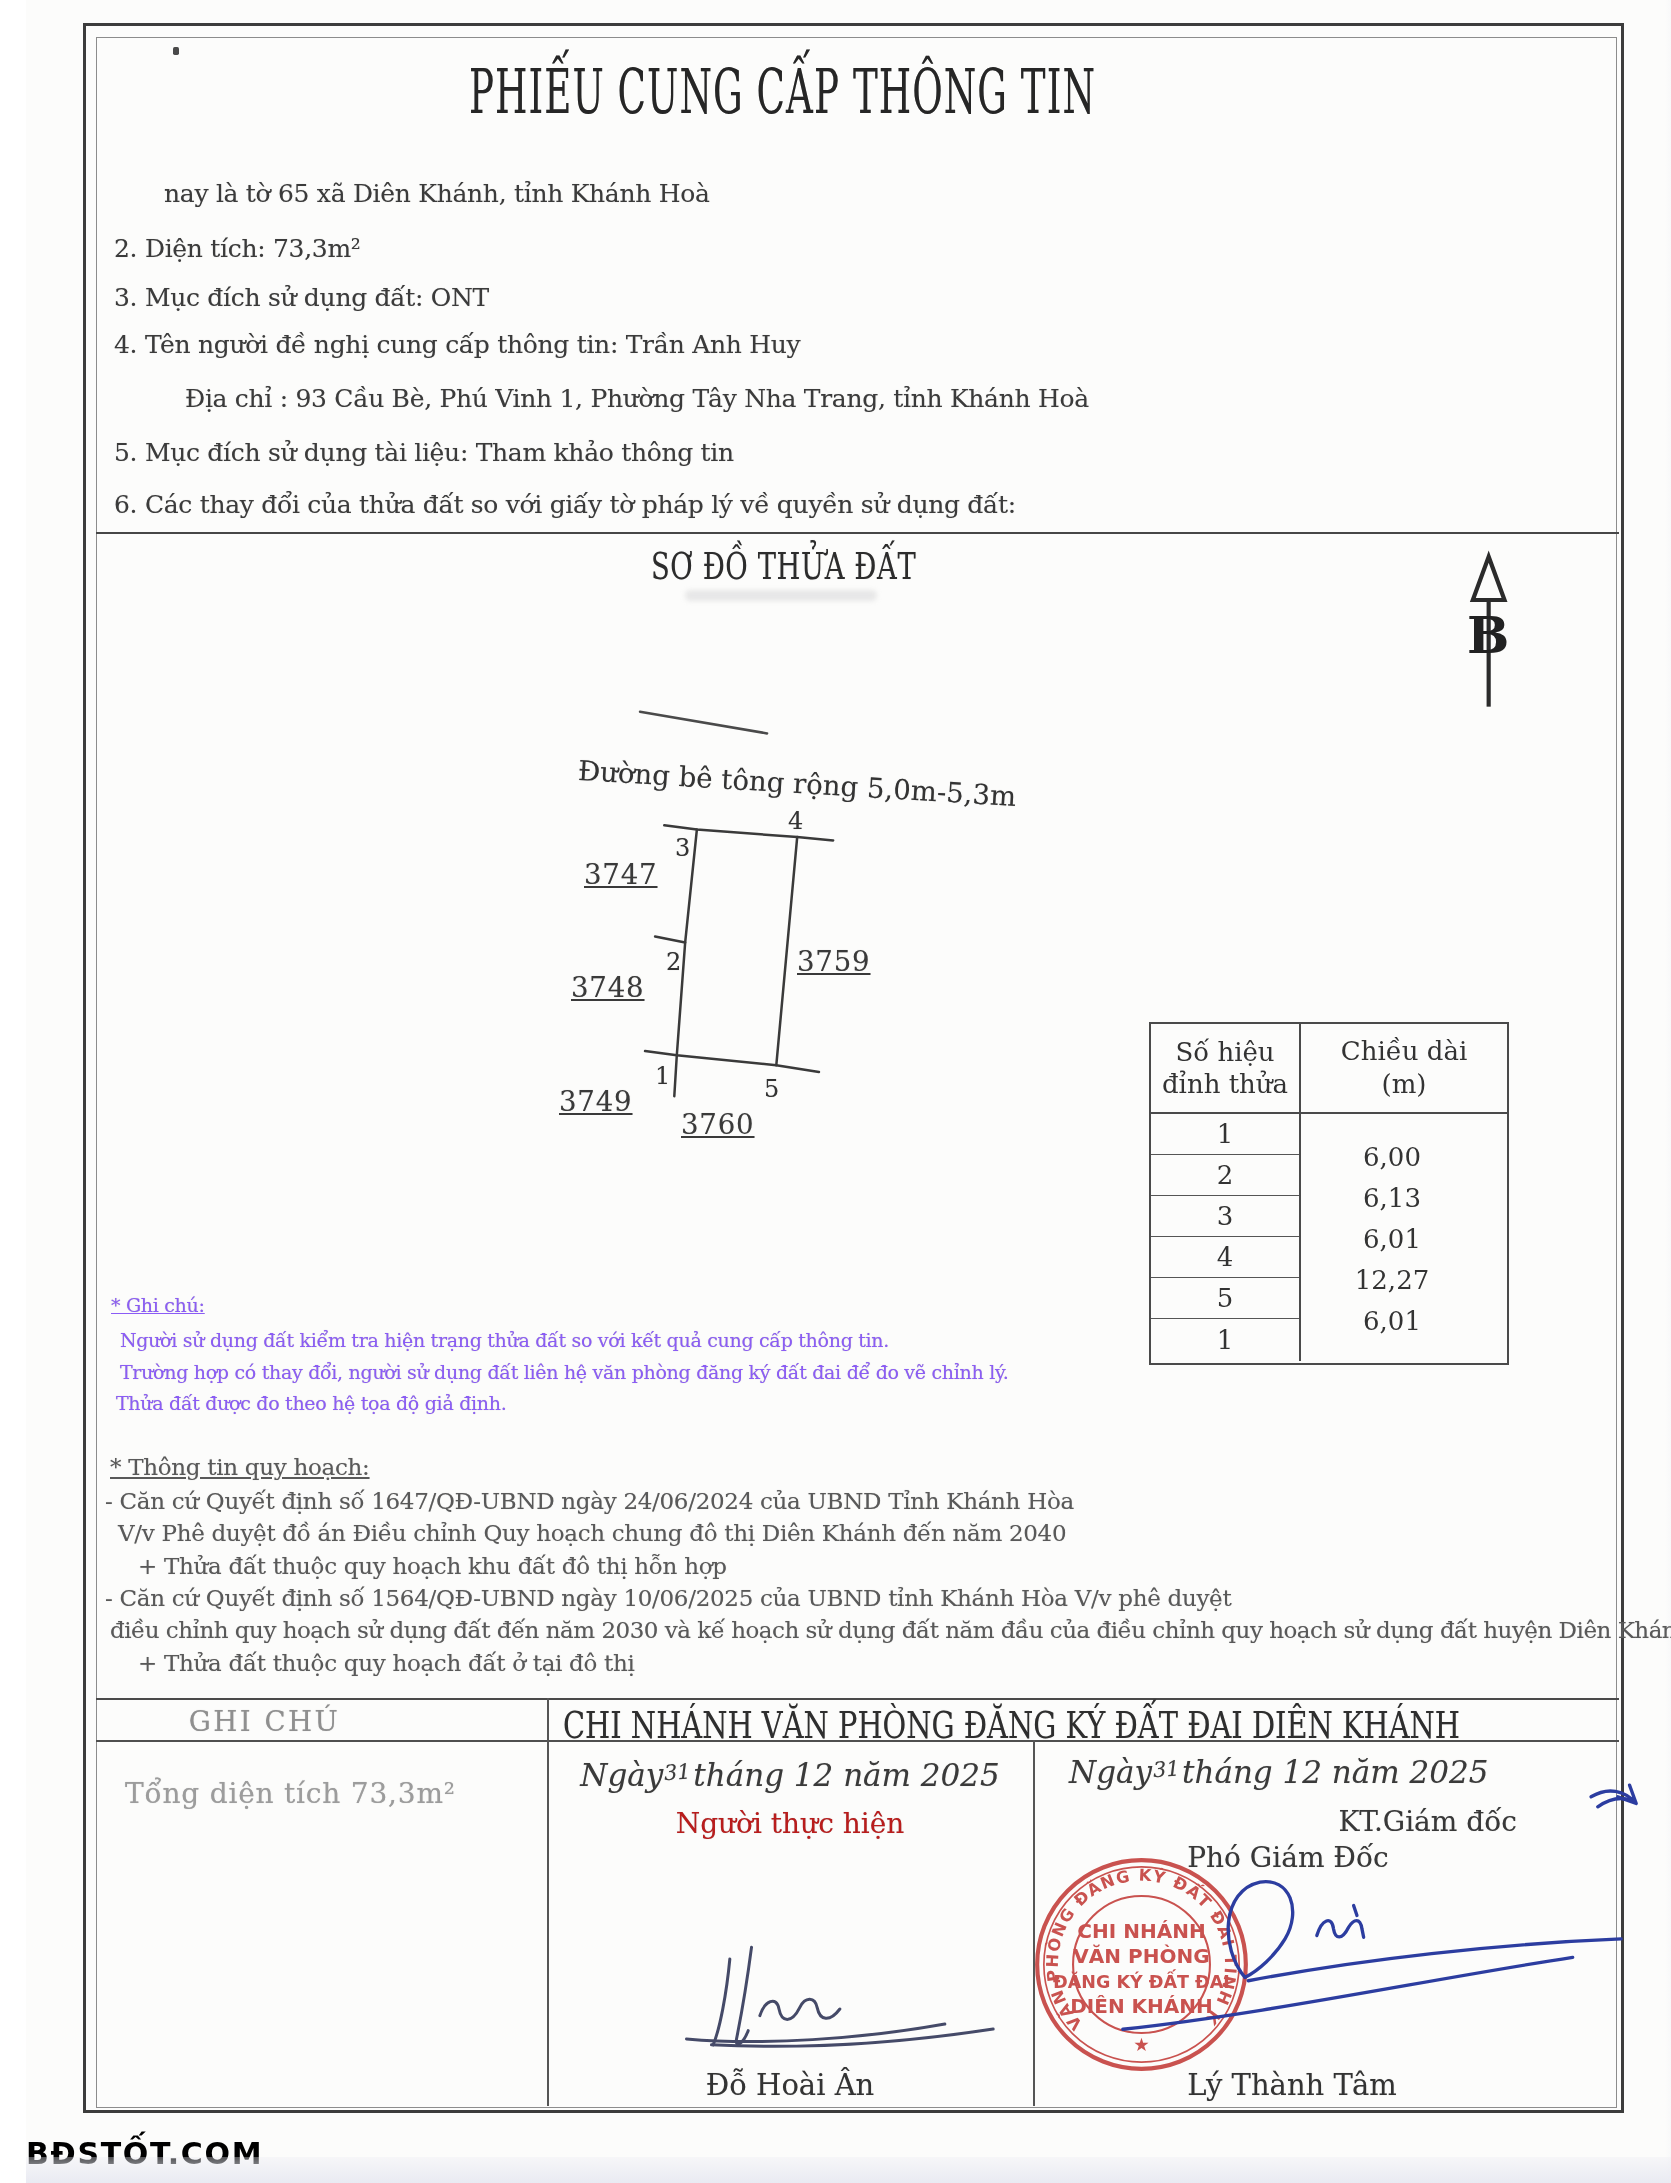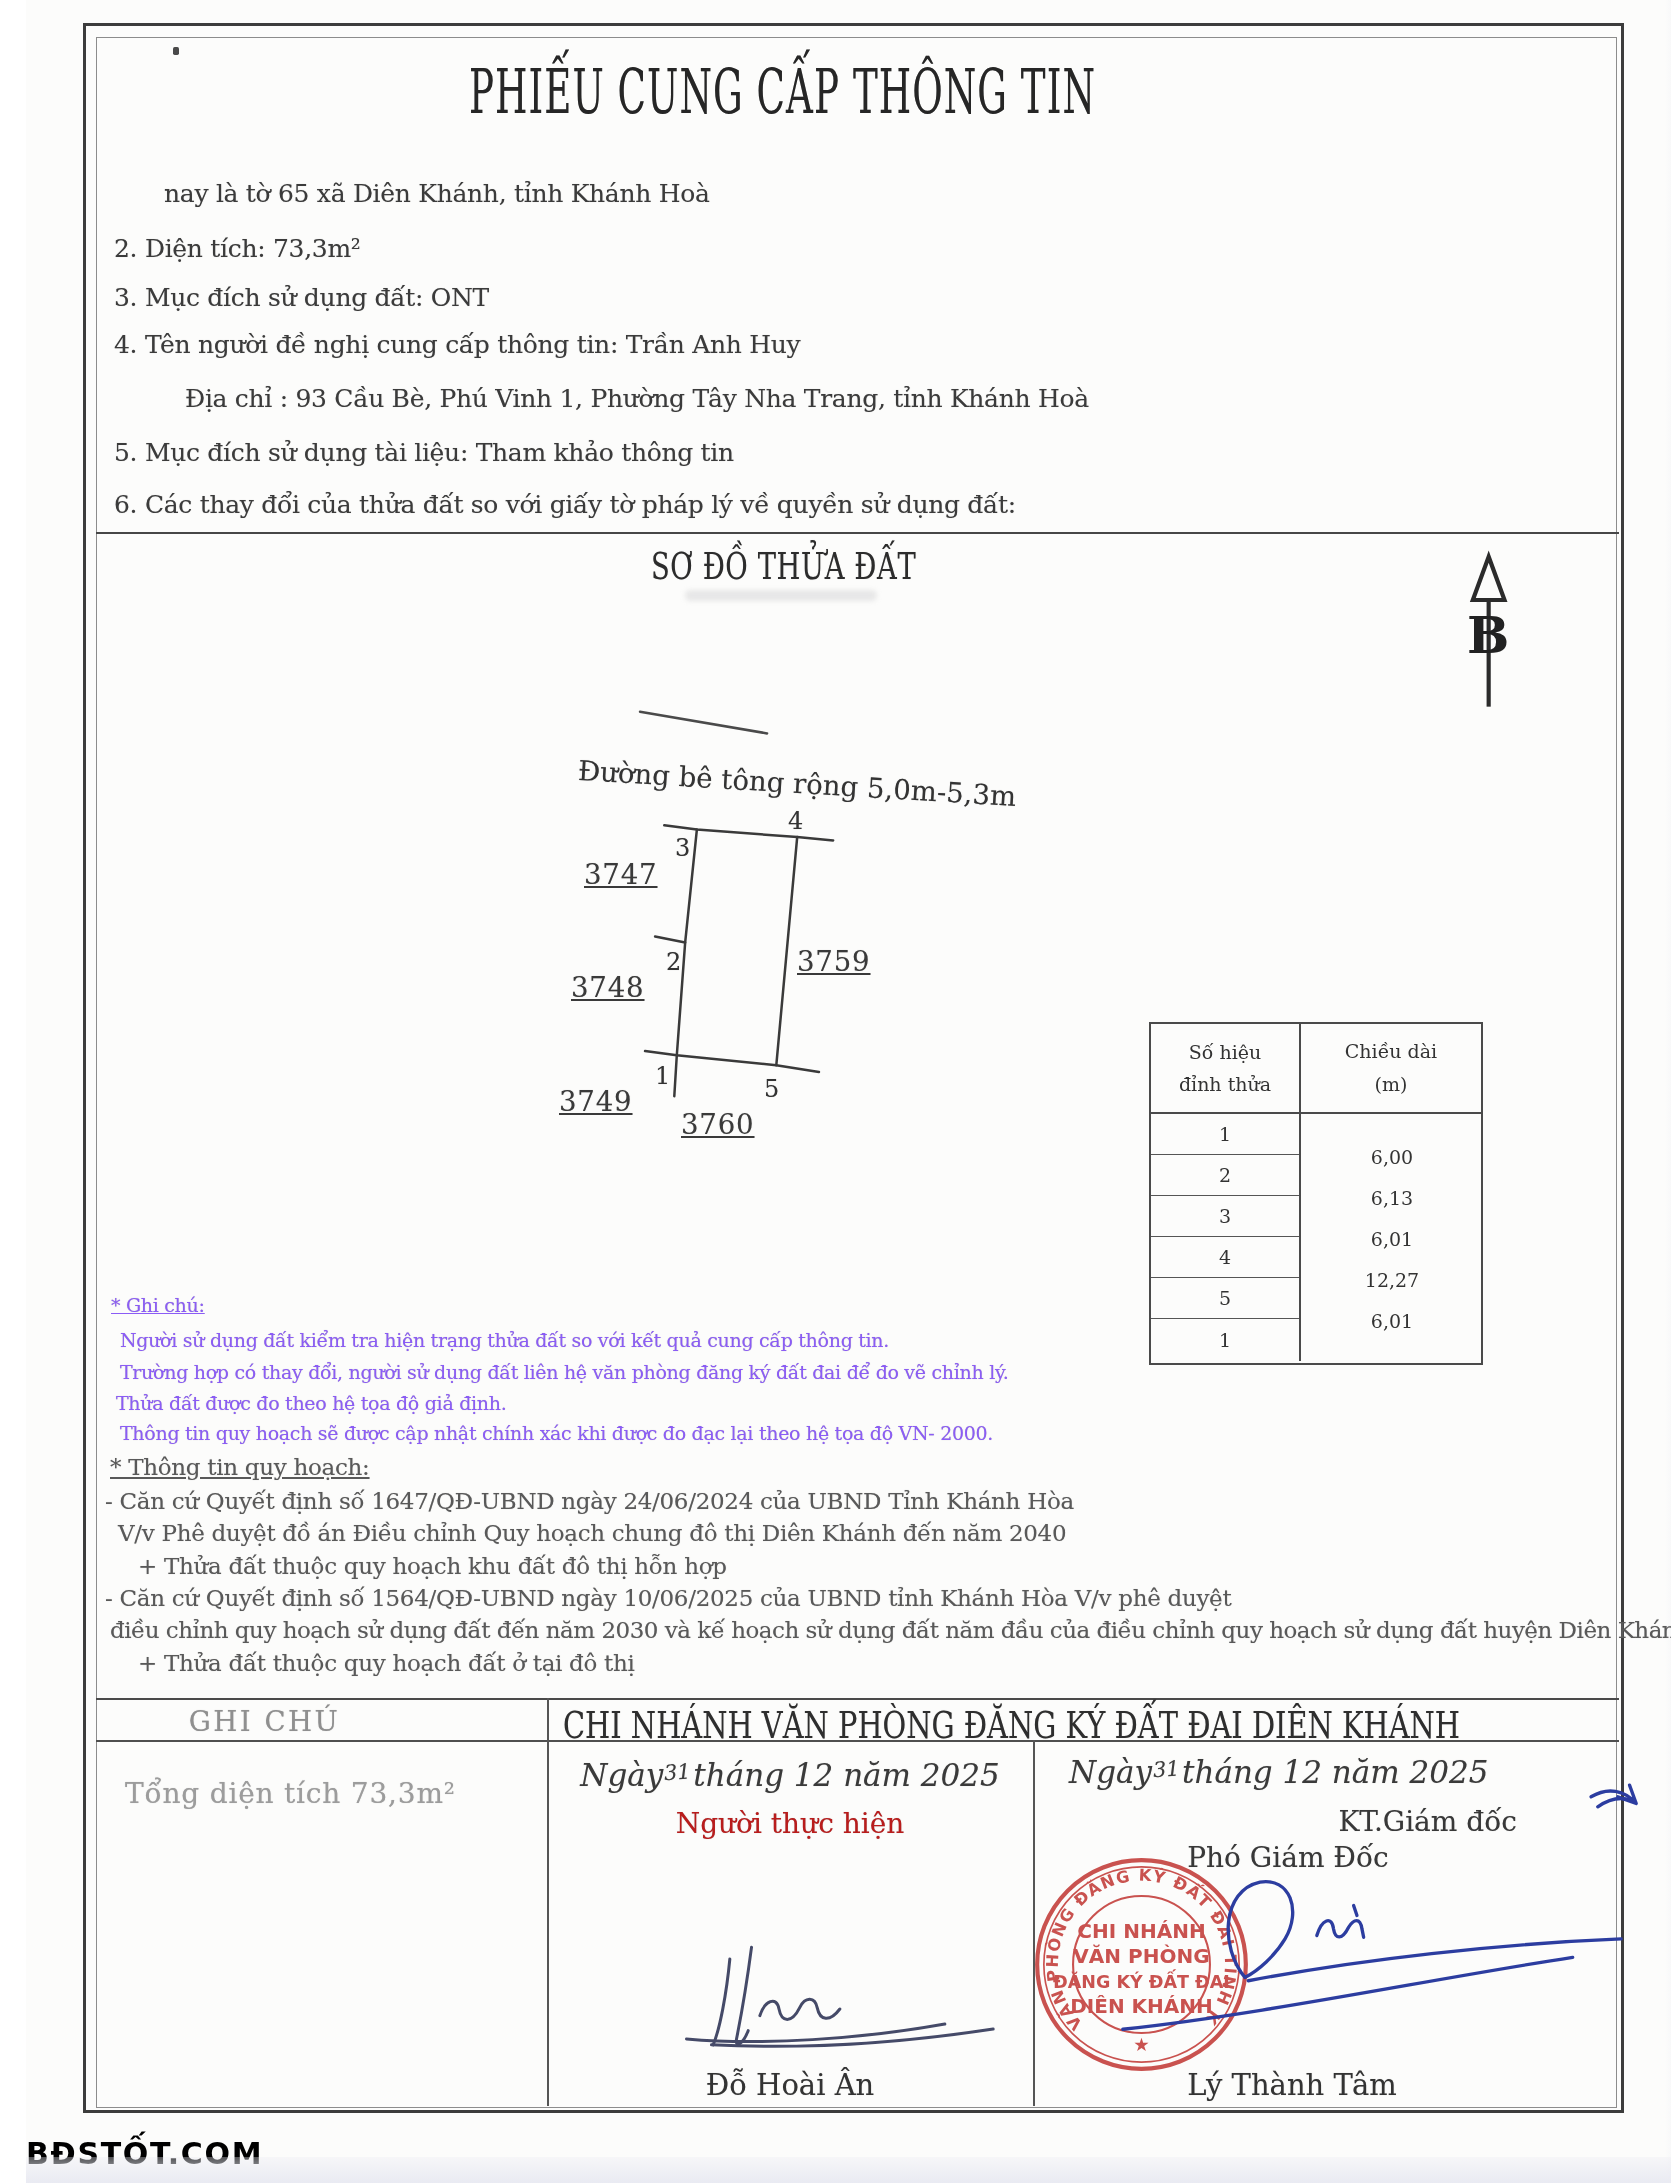--- a/index.html
+++ b/index.html
@@ -14,22 +14,22 @@
   .item{font-size:25px;letter-spacing:-0.3px;color:#3b3b3b;}
   .note{font-size:19px;color:#8b5cf6;letter-spacing:-0.3px;}
   .plan{font-size:23px;color:#595959;letter-spacing:-0.3px;}
   .underl{text-decoration:underline;}
   .cond{transform-origin:left top;}
   .diag-num{font-size:24px;color:#333;}
   .parcel{font-size:27.6px;color:#3a3a3a;text-decoration:underline;letter-spacing:0.8px;}
   .ital{font-style:italic;}
   .hand-day{display:inline-block;font-size:21px;font-style:italic;color:#3c3c3c;
     transform:translateY(-6.7px) rotate(-4deg);margin:0 2.5px 0 0.8px;}
-  .ltable{position:absolute;left:1123px;top:1022px;width:334px;height:343px;
-    border:2.5px solid #4a4a4a;box-sizing:border-box;font-size:19px;color:#333;}
+  .ltable{position:absolute;left:1123px;top:1022px;width:360px;height:343px;
+    border:2.5px solid #4a4a4a;box-sizing:border-box;font-size:26px;color:#333;}
   .lt-head{display:flex;height:90px;border-bottom:2.5px solid #4a4a4a;box-sizing:border-box;}
   .lt-h1{width:150px;border-right:2.1px solid #4a4a4a;box-sizing:border-box;
     display:flex;flex-direction:column;align-items:center;justify-content:center;line-height:32px;}
   .lt-h2{flex:1;display:flex;flex-direction:column;align-items:center;justify-content:center;line-height:33px;}
   .lt-body{position:relative;height:247px;}
   .lt-col{position:absolute;left:0;top:0;width:150px;height:100%;
     border-right:2.1px solid #4a4a4a;box-sizing:border-box;}
   .lt-row{height:41px;border-bottom:1.7px solid #555;box-sizing:border-box;
     display:flex;align-items:center;justify-content:center;}
   .lt-row:last-child{border-bottom:none;}
@@ -127,21 +127,20 @@
       <span class="lt-val" style="top:125px;">6,01</span>
       <span class="lt-val" style="top:166px;">12,27</span>
       <span class="lt-val" style="top:207px;">6,01</span>
     </div>
   </div>
 
   <div class="t note underl" style="left:85px;top:1294px;">* Ghi chú:</div>
   <div class="t note" style="left:94px;top:1329px;">Người sử dụng đất kiểm tra hiện trạng thửa đất so với kết quả cung cấp thông tin.</div>
   <div class="t note" style="left:94px;top:1361px;">Trường hợp có thay đổi, người sử dụng đất liên hệ văn phòng đăng ký đất đai để đo vẽ chỉnh lý.</div>
   <div class="t note" style="left:90px;top:1392px;">Thửa đất được đo theo hệ tọa độ giả định.</div>
-  <div class="t note" style="left:94px;top:1422px;">Thông tin quy hoạch sẽ được cập nhật chính xác khi được đo đạc lại theo hệ tọa độ VN- 2000.</div>
 
   <div class="t plan underl" style="left:84px;top:1454px;">* Thông tin quy hoạch:</div>
   <div class="t plan" style="left:79px;top:1488px;">- Căn cứ Quyết định số 1647/QĐ-UBND ngày 24/06/2024 của UBND Tỉnh Khánh Hòa</div>
   <div class="t plan" style="left:92px;top:1520px;">V/v Phê duyệt đồ án Điều chỉnh Quy hoạch chung đô thị Diên Khánh đến năm 2040</div>
   <div class="t plan" style="left:112px;top:1553px;">+ Thửa đất thuộc quy hoạch khu đất đô thị hỗn hợp</div>
   <div class="t plan" style="left:79px;top:1585px;">- Căn cứ Quyết định số 1564/QĐ-UBND ngày 10/06/2025 của UBND tỉnh Khánh Hòa V/v phê duyệt</div>
   <div class="t plan" style="left:84px;top:1617px;letter-spacing:-0.5px;">điều chỉnh quy hoạch sử dụng đất đến năm 2030 và kế hoạch sử dụng đất năm đầu của điều chỉnh quy hoạch sử dụng đất huyện Diên Khánh .</div>
   <div class="t plan" style="left:112px;top:1650px;">+ Thửa đất thuộc quy hoạch đất ở tại đô thị</div>
 
   <div class="fline" style="left:70px;top:1698px;width:1523px;border-top:2.5px solid #4a4a4a;"></div>

